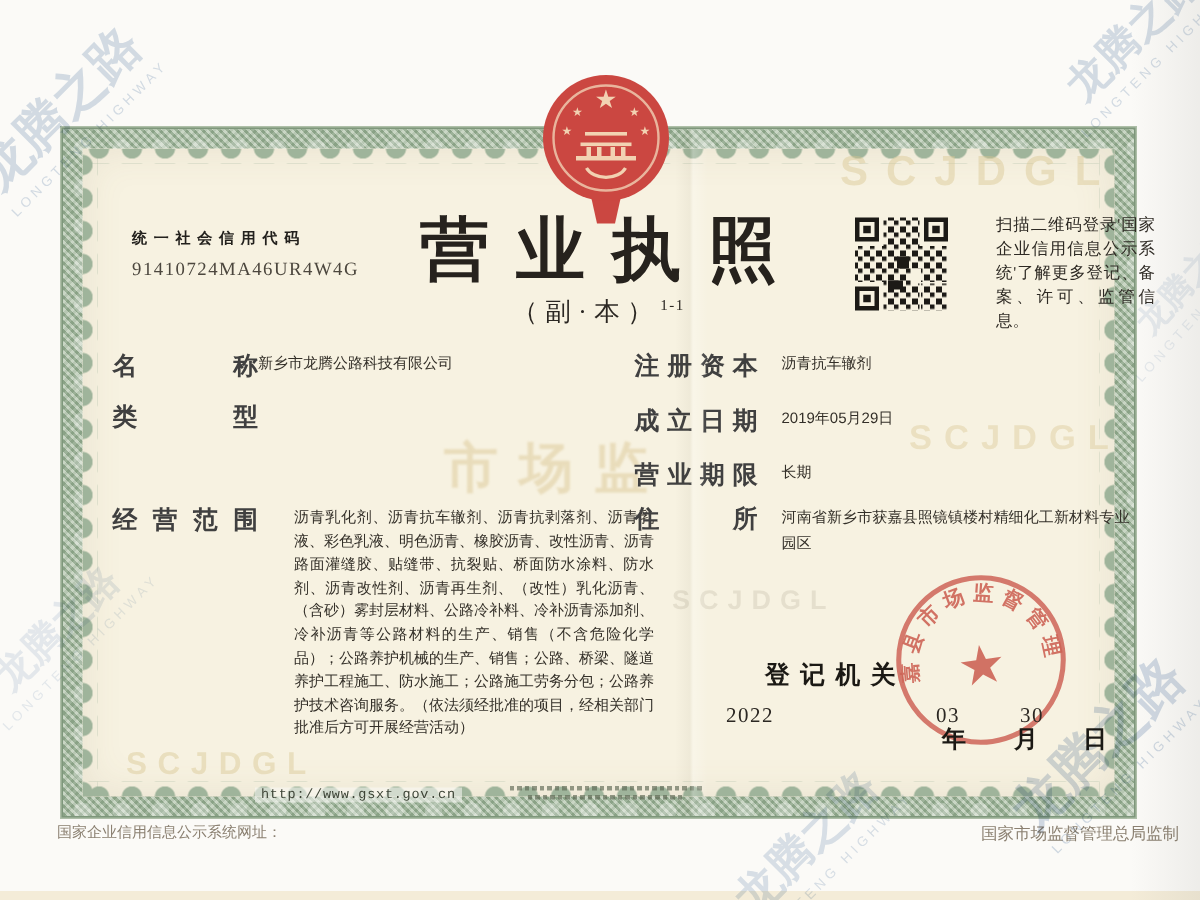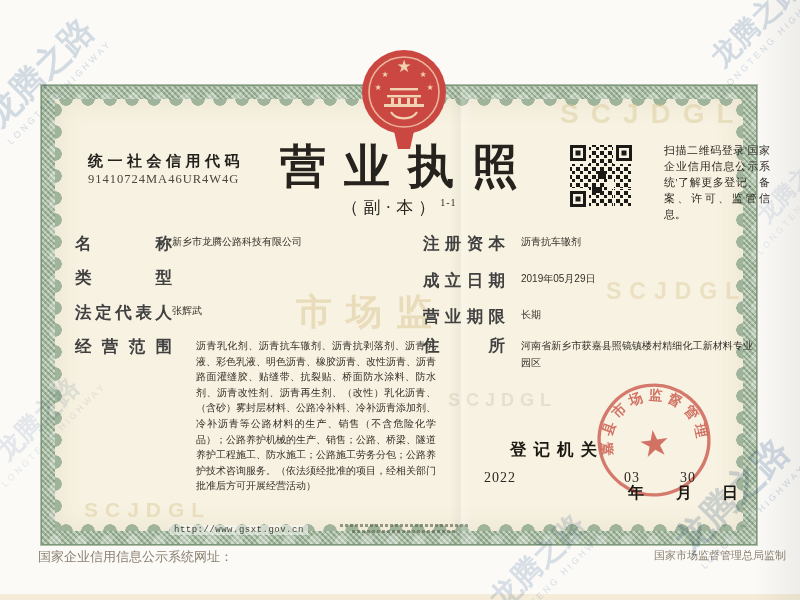--- a/index.html
+++ b/index.html
@@ -25,21 +25,21 @@
   .sc-left{left:15px;background-image:radial-gradient(circle at 0 50%,#9fb49b 6.5px,rgba(159,180,155,0) 7px);background-size:10px 22px;background-repeat:repeat-y;}
   .sc-right{right:15px;background-image:radial-gradient(circle at 100% 50%,#9fb49b 6.5px,rgba(159,180,155,0) 7px);background-size:10px 22px;background-repeat:repeat-y;}
 
   .crease{position:absolute;top:86px;bottom:56px;width:22px;z-index:4;pointer-events:none;
           background:linear-gradient(90deg,rgba(90,80,50,0) 0,rgba(90,80,50,.05) 45%,rgba(255,255,255,.25) 55%,rgba(90,80,50,0) 100%);}
   .edge-shade{position:absolute;top:0;bottom:0;right:0;width:46px;z-index:6;pointer-events:none;
           background:linear-gradient(90deg,rgba(120,120,115,0),rgba(120,120,115,.10));}
   .bottom-strip{position:absolute;left:0;right:0;bottom:0;height:6px;background:#f4ecd8;z-index:0;}
 
   
-  .credit-label{position:absolute;left:48px;top:68px;font-size:15px;font-weight:700;
+  .credit-label{position:absolute;left:48px;top:68px;font-size:10px;font-weight:700;
         letter-spacing:4.5px;color:#23211d;z-index:3;}
   .credit-code{position:absolute;left:48px;top:88px;font-size:12.5px;letter-spacing:1px;
         color:#4c473e;font-family:"Liberation Serif",serif;z-index:3;}
   .title{position:absolute;left:0;right:0;top:52px;text-align:center;z-index:3;
         font-family:"Liberation Serif",serif;font-weight:900;font-size:46px;color:#26221d;
         letter-spacing:18px;text-indent:18px;}
   .subtitle{position:absolute;left:0;right:0;top:112px;text-align:center;z-index:3;
         font-family:"Liberation Serif",serif;font-size:17px;color:#2c2archivo823;color:#2c2823;letter-spacing:5px;}
   .subtitle sup{font-size:10px;letter-spacing:1px;}
 
@@ -84,21 +84,21 @@
   .wm-gold{position:absolute;z-index:2;font-weight:700;color:#d8c58f;pointer-events:none;
         font-family:"Liberation Sans",sans-serif;}
   .wm-center{position:absolute;z-index:2;font-weight:700;color:#dbc795;opacity:.5;
         letter-spacing:14px;font-size:36px;filter:blur(.6px);pointer-events:none;}
   .wm-brand{position:absolute;z-index:6;pointer-events:none;text-align:center;
         color:#aec0d6;mix-blend-mode:multiply;}
   .wm-brand .cn{font-weight:700;white-space:nowrap;}
   .wm-brand .en{font-size:9px;letter-spacing:3px;white-space:nowrap;}
 
   
-  .footer-left{position:absolute;left:38px;top:548px;font-size:13px;color:#8b8071;z-index:3;}
+  .footer-left{position:absolute;left:38px;top:548px;font-size:10px;color:#8b8071;z-index:3;}
   .footer-right{position:absolute;right:14px;top:548px;font-size:11px;color:#8b8071;z-index:3;}
 </style>
 </head>
 <body>
 
 <div class="page">
 
   <div class="cert">
     <div class="paper"></div>
     <div class="sc-top"></div>
@@ -148,24 +148,20 @@
     </div>
     <div class="qr-caption">扫描二维码登录'国家企业信用信息公示系统'了解更多登记、备案、许可、监管信息。</div>
 
     <div class="row rleft" style="top:149px">
       <span class="lbl">名称</span>
       <span class="val" style="margin-left:0;padding-left:0;margin-left:0;">新乡市龙腾公路科技有限公司</span>
     </div>
     <div class="row rleft" style="top:183px">
       <span class="lbl">类型</span>
     </div>
-    <div class="row rleft" style="top:218px">
-      <span class="lbl">法定代表人</span>
-      <span class="val">张辉武</span>
-    </div>
     <div class="row rleft" style="top:252px">
       <span class="lbl">经营范围</span>
       <span class="val val-scope">沥青乳化剂、沥青抗车辙剂、沥青抗剥落剂、沥青乳液、彩色乳液、明色沥青、橡胶沥青、改性沥青、沥青路面灌缝胶、贴缝带、抗裂贴、桥面防水涂料、防水剂、沥青改性剂、沥青再生剂、（改性）乳化沥青、（含砂）雾封层材料、公路冷补料、冷补沥青添加剂、冷补沥青等公路材料的生产、销售（不含危险化学品）；公路养护机械的生产、销售；公路、桥梁、隧道养护工程施工、防水施工；公路施工劳务分包；公路养护技术咨询服务。（依法须经批准的项目，经相关部门批准后方可开展经营活动）</span>
     </div>
 
     <div class="row rright" style="top:149px">
       <span class="lbl">注册资本</span>
       <span class="val">沥青抗车辙剂</span>
     </div>
     <div class="row rright" style="top:186px">

